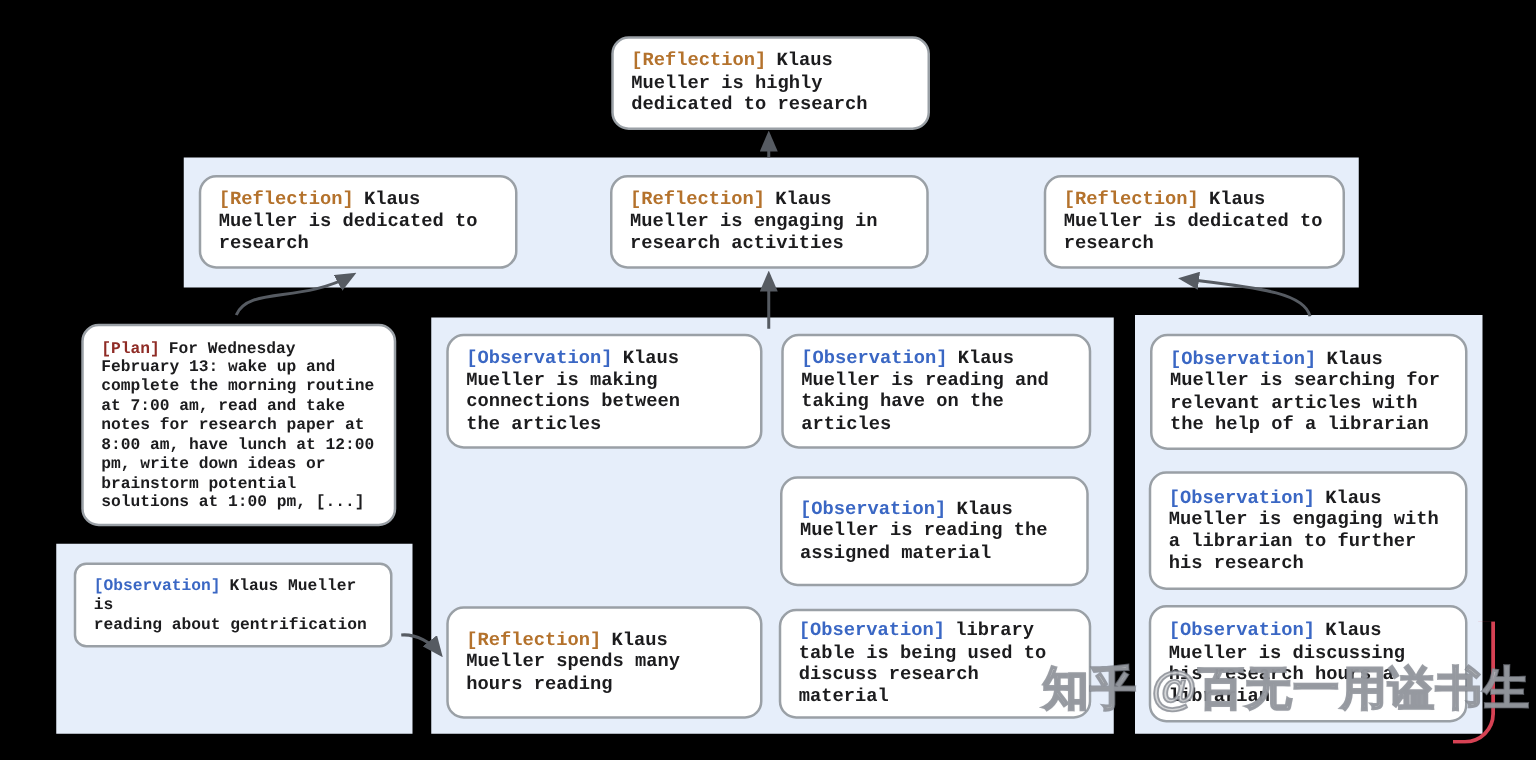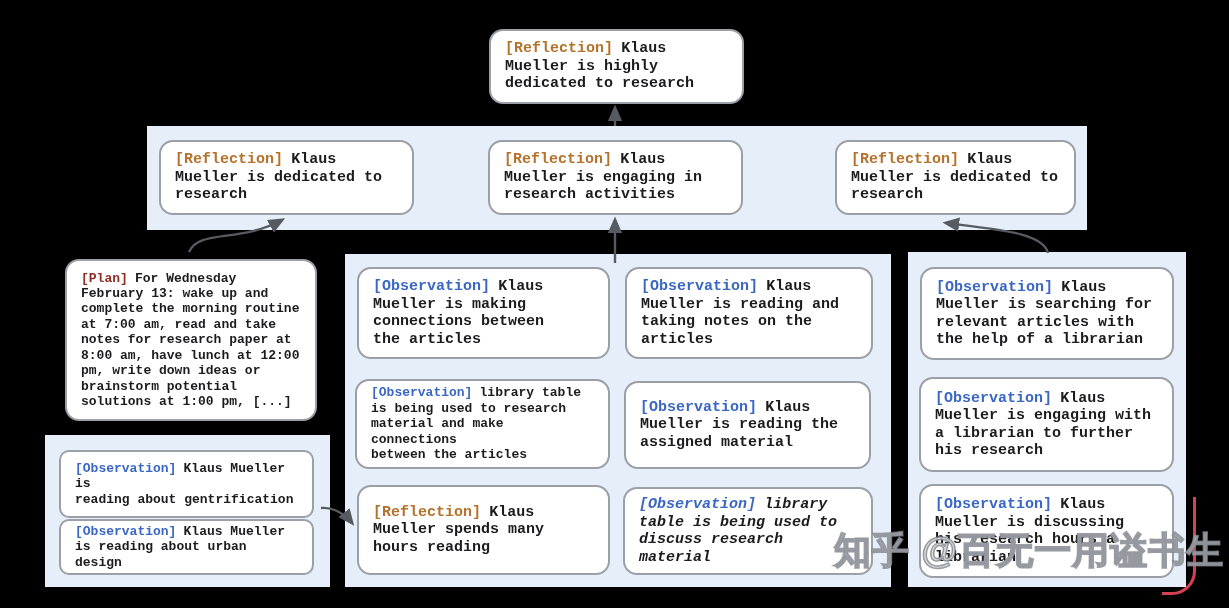--- a/index.html
+++ b/index.html
@@ -104,55 +104,45 @@
 8:00 am, have lunch at 12:00
 pm, write down ideas or
 brainstorm potential
 solutions at 1:00 pm, [...]</span></div>
   </div>
 
   <div class="node sz-sm small-radius" style="left:57px; top:448px; width:255px; height:68px;">
     <div class="body"><span class="tag t-obs">[Observation]</span><span class="txt">Klaus Mueller is
 reading about gentrification</span></div>
   </div>
-  <div class="node sz-sm small-radius" style="left:57px; top:517px; width:255px; height:56px;">
-    <div class="body"><span class="tag t-obs">[Observation]</span><span class="txt">Klaus Mueller
-is reading about urban design</span></div>
-  </div>
 
   <div class="node sz-lg" style="left:355px; top:265px; width:253px; height:92px;">
     <div class="body"><span class="tag t-obs">[Observation]</span><span class="txt">Klaus
 Mueller is making
 connections between
 the articles</span></div>
-  </div>
-  <div class="node sz-sm" style="left:353px; top:377px; width:255px; height:90px;">
-    <div class="body"><span class="tag t-obs">[Observation]</span><span class="txt">library table
-is being used to research
-material and make connections
-between the articles</span></div>
   </div>
   <div class="node sz-lg" style="left:355px; top:483px; width:253px; height:90px;">
     <div class="body"><span class="tag t-ref">[Reflection]</span><span class="txt">Klaus
 Mueller spends many
 hours reading</span></div>
   </div>
 
   <div class="node sz-lg" style="left:623px; top:265px; width:248px; height:92px;">
     <div class="body"><span class="tag t-obs">[Observation]</span><span class="txt">Klaus
 Mueller is reading and
-taking notes on the
+taking have on the
 articles</span></div>
   </div>
   <div class="node sz-lg" style="left:622px; top:379px; width:247px; height:88px;">
     <div class="body"><span class="tag t-obs">[Observation]</span><span class="txt">Klaus
 Mueller is reading the
 assigned material</span></div>
   </div>
-  <div class="node sz-lg" style="left:621px; top:485px; width:250px; height:88px;font-style:italic;">
+  <div class="node sz-lg" style="left:621px; top:485px; width:250px; height:88px;">
     <div class="body"><span class="tag t-obs">[Observation]</span><span class="txt">library
 table is being used to
 discuss research material</span></div>
   </div>
 
   <div class="node sz-lg" style="left:918px; top:265px; width:254px; height:93px;">
     <div class="body"><span class="tag t-obs">[Observation]</span><span class="txt">Klaus
 Mueller is searching for
 relevant articles with
 the help of a librarian</span></div>

